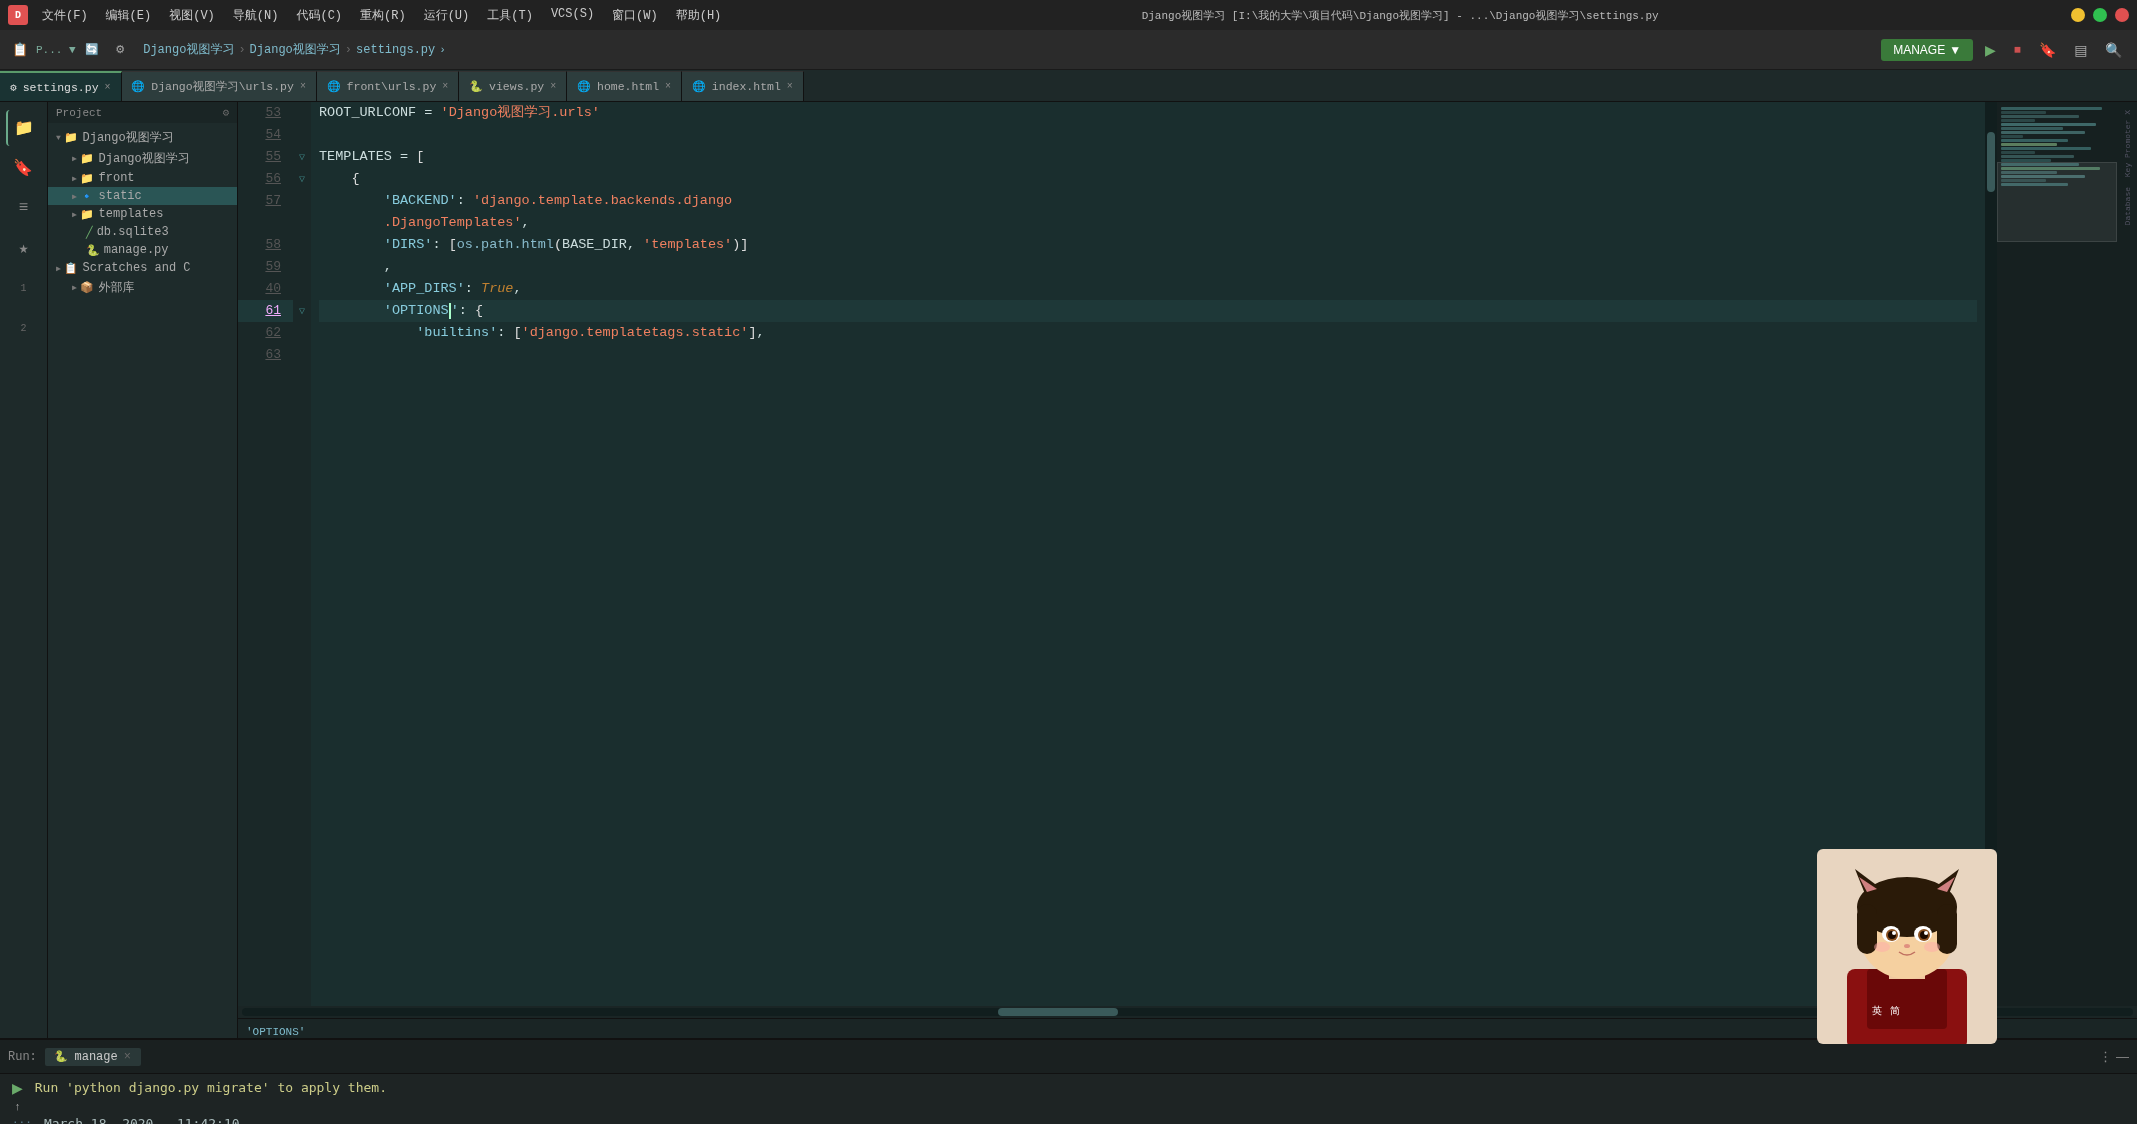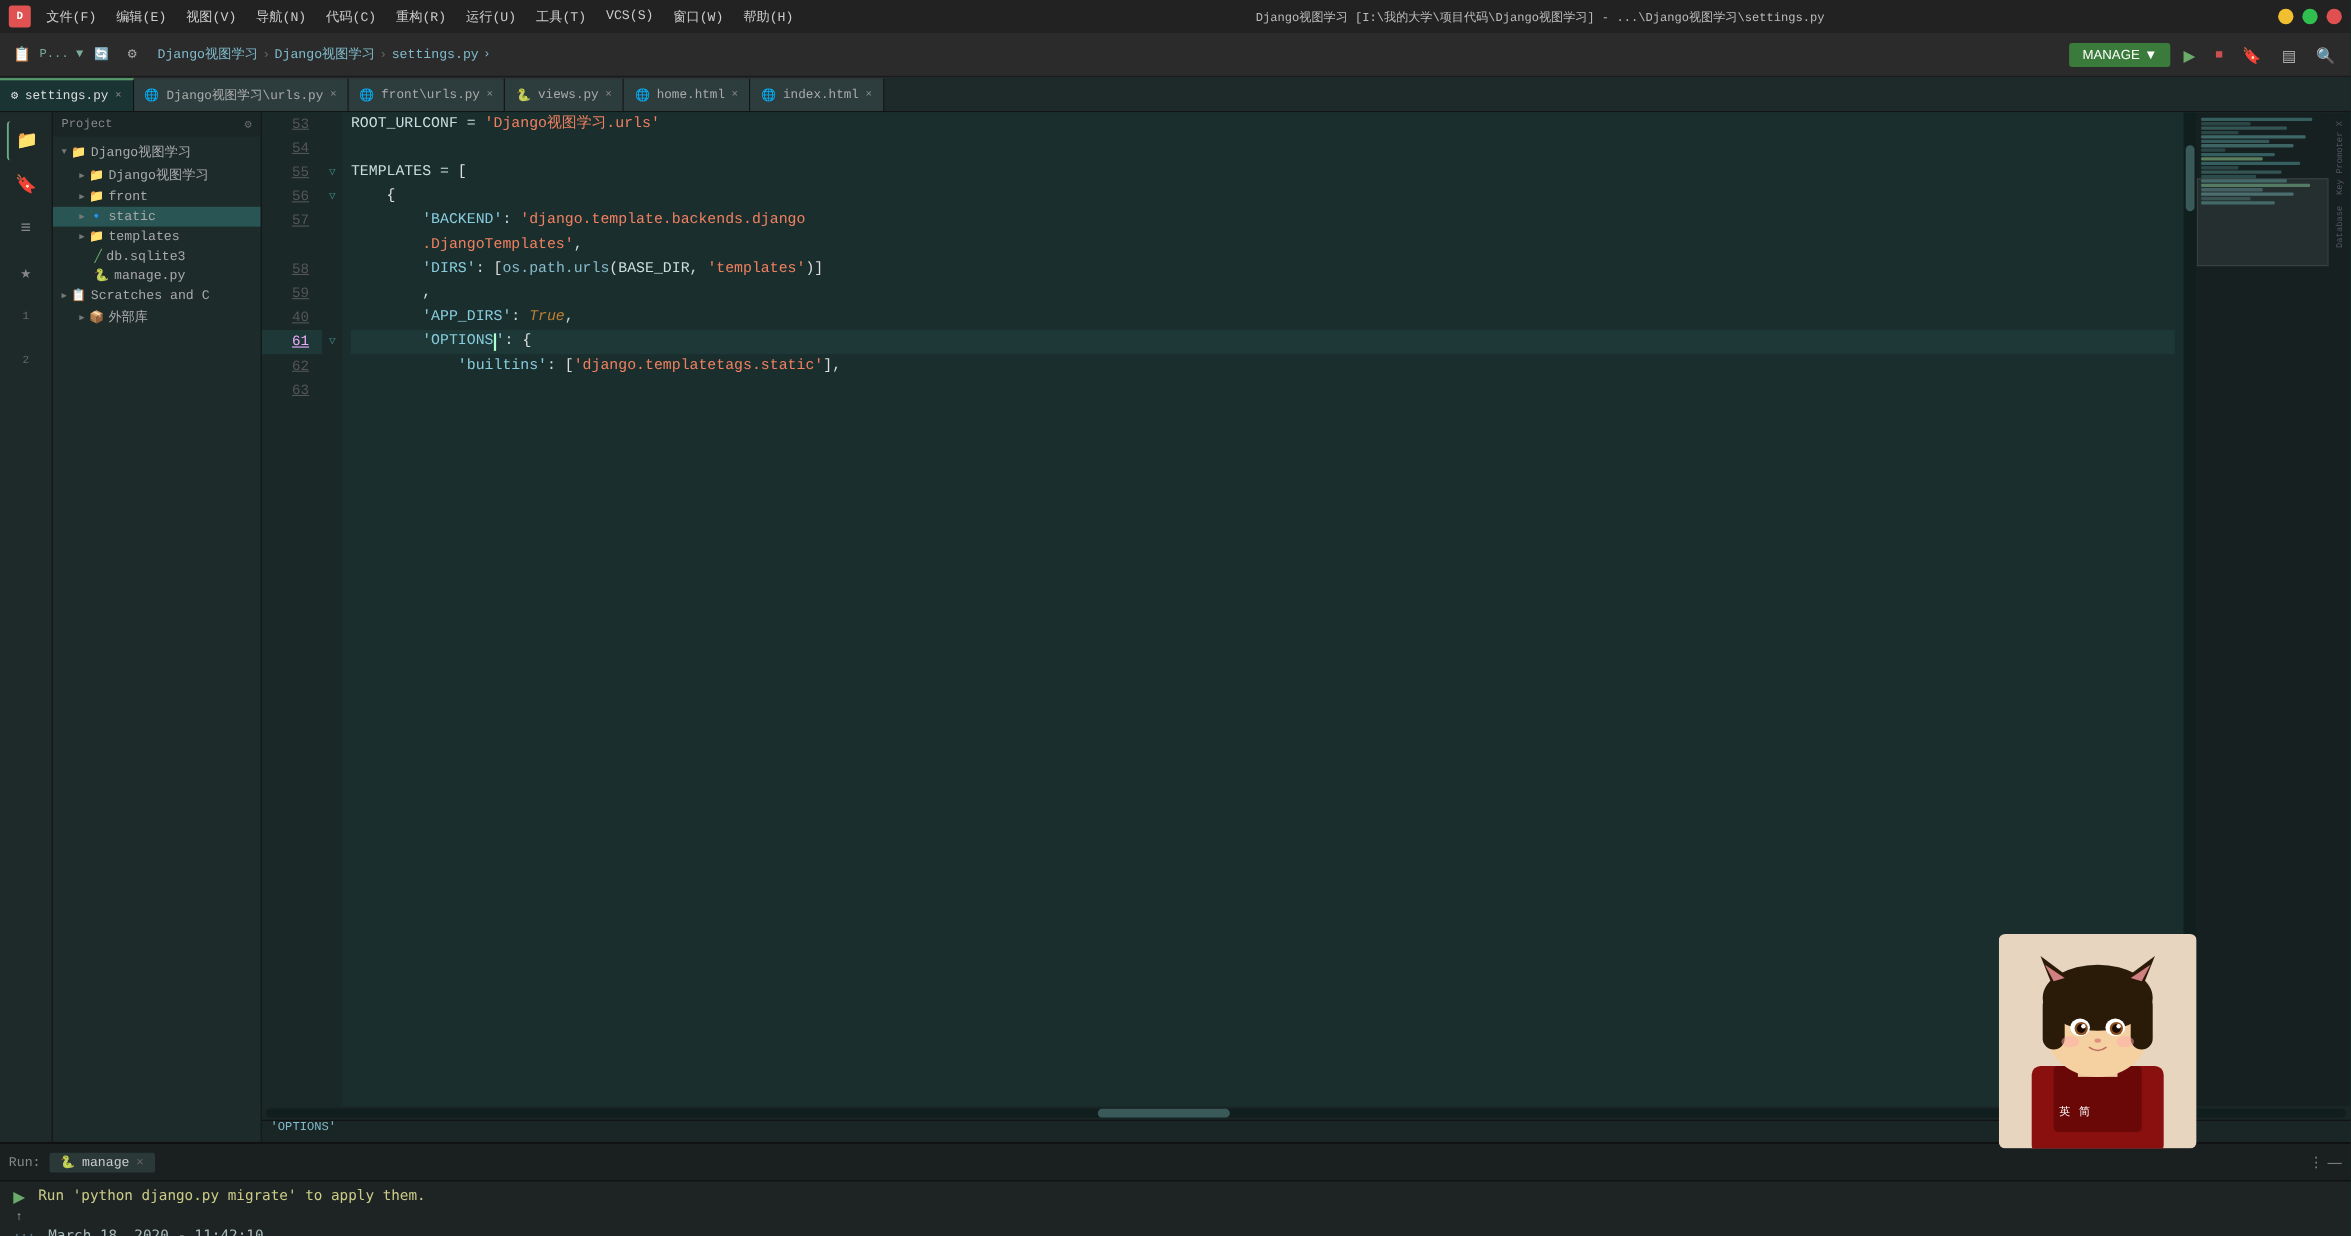--- a/index.html
+++ b/index.html
@@ -249,21 +249,21 @@
       height: 80px;
       background: rgba(255,255,255,0.07);
       border: 1px solid rgba(255,255,255,0.1);
     }
 
     
     .code-status {
       height: 20px;
       background: #1a2525;
       display: flex;
-      align-items: flex-start;
+      align-items: flex-end;
       padding: 0 8px;
       font-size: 11px;
       color: #888;
       gap: 12px;
       border-top: 1px solid #111;
     }
     .breadcrumb-code {
       color: #7fbbcc;
     }
 
@@ -630,21 +630,21 @@
         <div class="code-line">
           <span class="kw-string">        .DjangoTemplates'</span>
           <span class="kw-normal">,</span>
         </div>
 
         <div class="code-line">
           <span class="kw-normal">        </span>
           <span class="kw-key">'DIRS'</span>
           <span class="kw-normal">: </span>
           <span class="kw-bracket">[</span>
-          <span class="kw-func">os.path.urls</span>
+          <span class="kw-func">os.path.html</span>
           <span class="kw-bracket">(</span>
           <span class="kw-var">BASE_DIR</span>
           <span class="kw-normal">, </span>
           <span class="kw-string">'templates'</span>
           <span class="kw-bracket">)</span>
           <span class="kw-bracket">]</span>
         </div>
 
         <div class="code-line">
           <span class="kw-normal">        </span>

